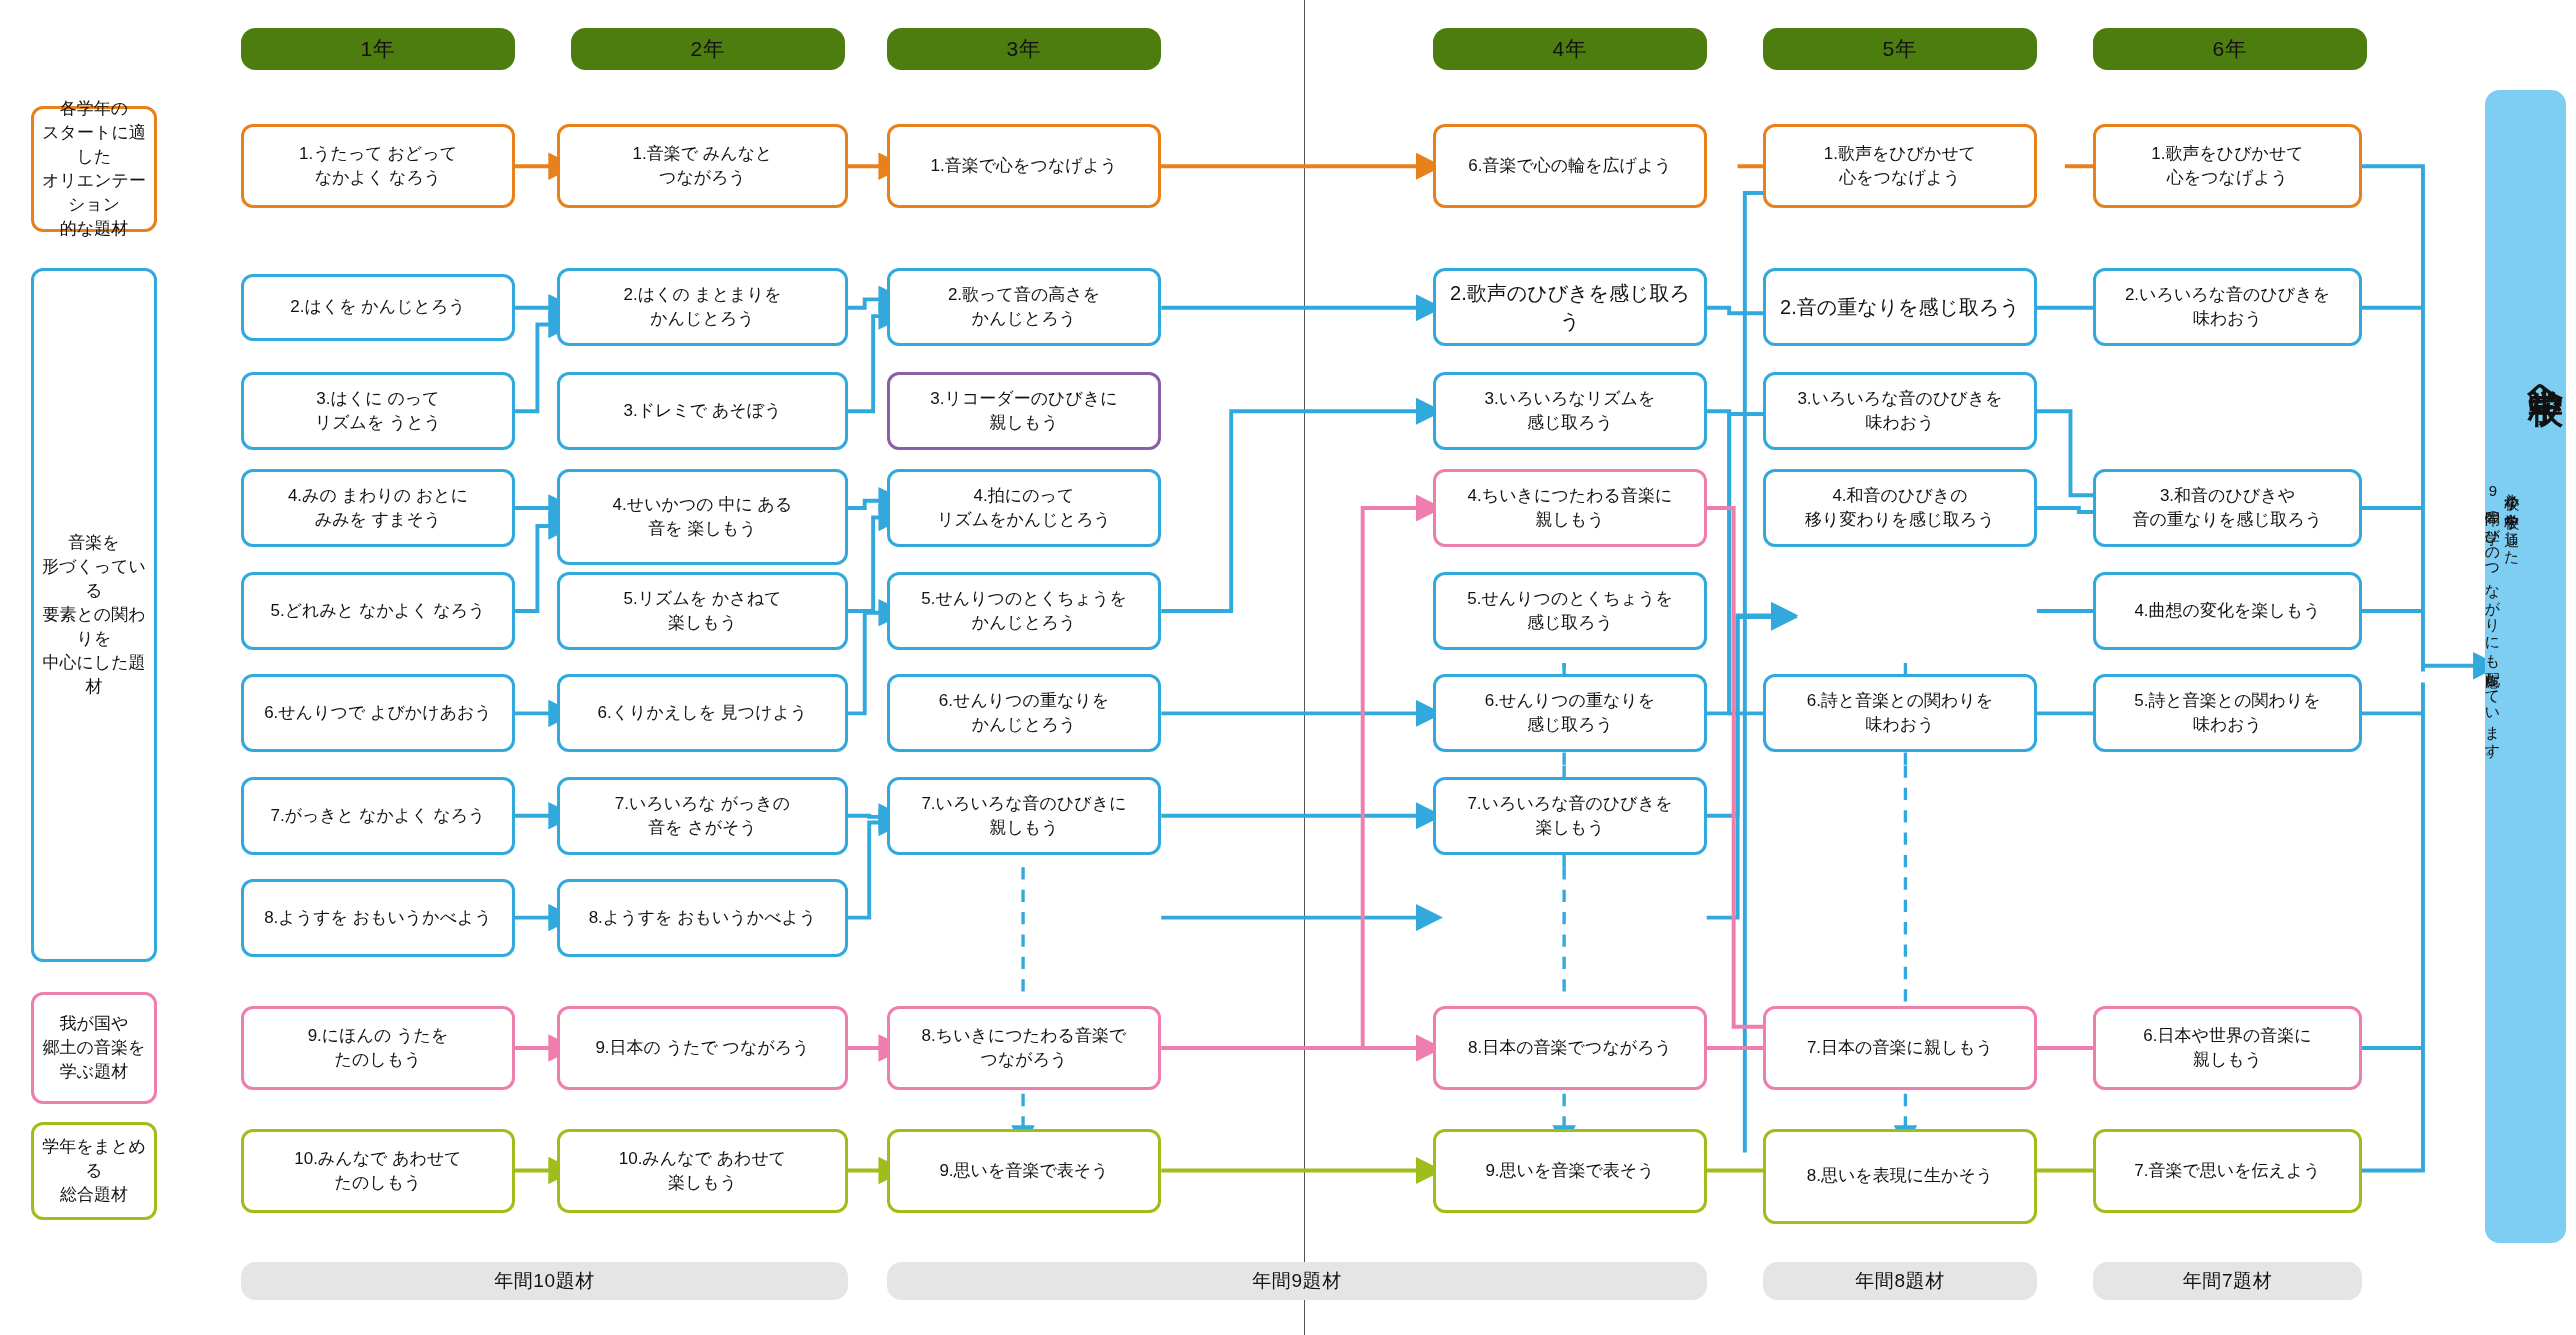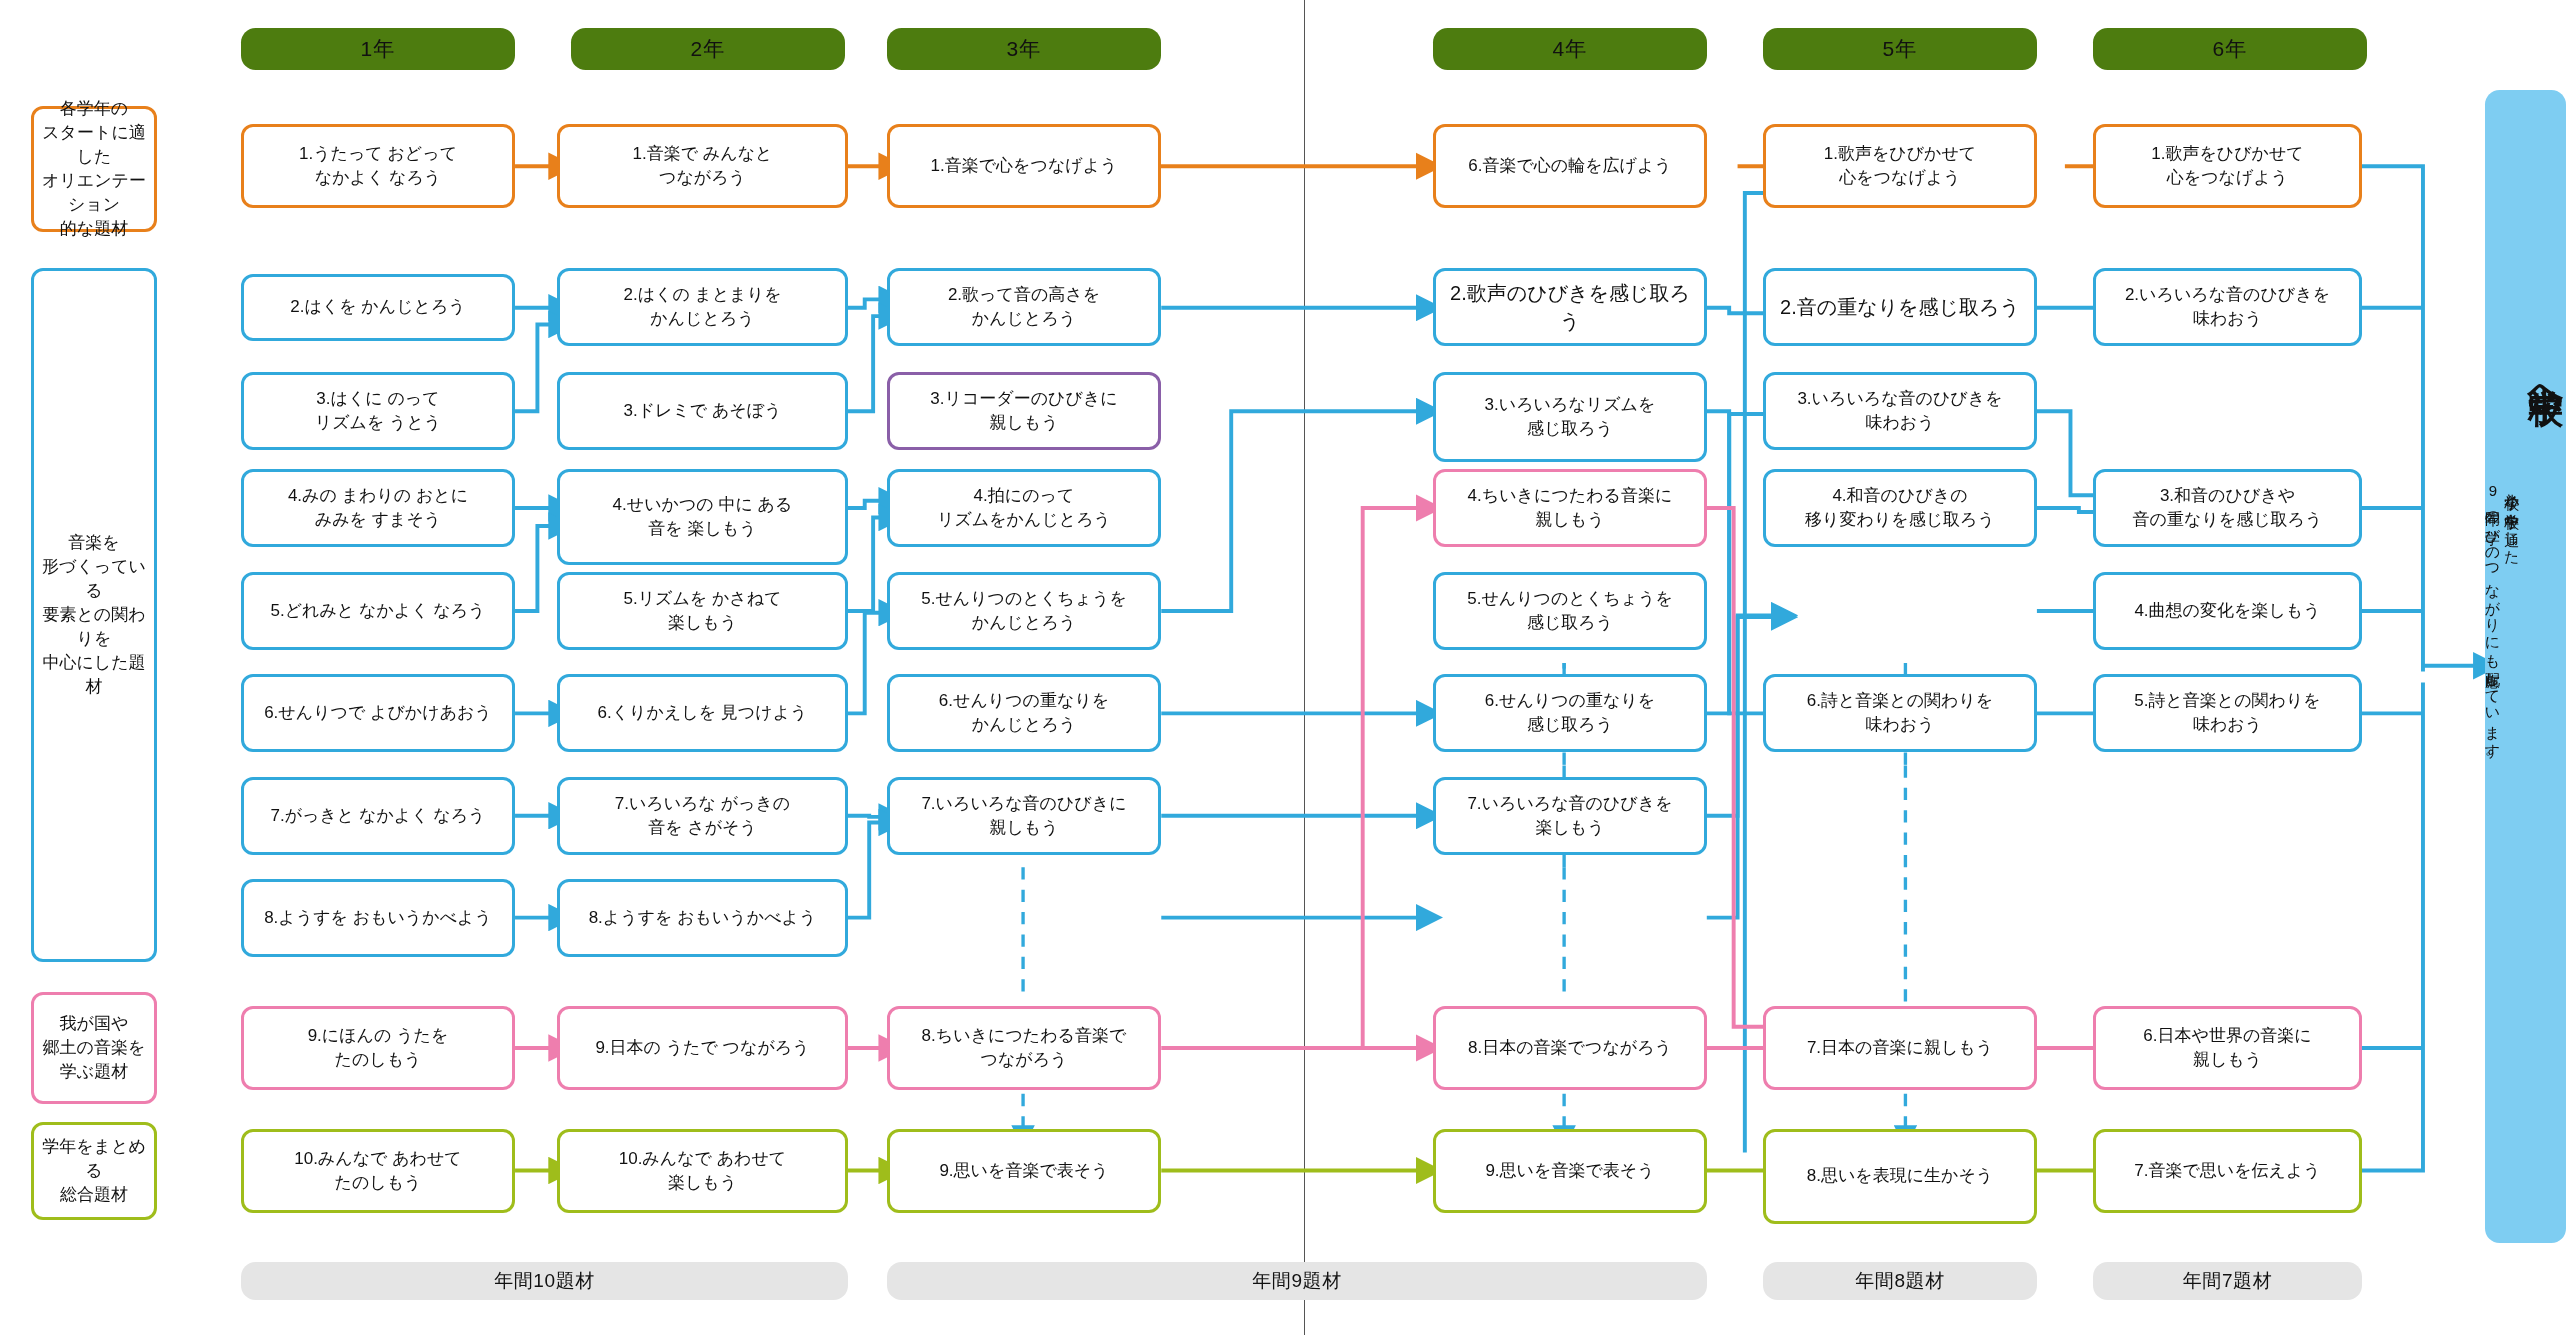--- a/index.html
+++ b/index.html
@@ -279,21 +279,21 @@
   <div class="abs box b-olive topic" style="left:887px;top:1129px;width:274px;height:84px;">
     <span class="txt">9.思いを音楽で表そう</span>
     </div>
 
   <div class="abs box b-orange topic" style="left:1433px;top:124px;width:274px;height:84px;">
     <span class="txt">6.音楽で心の輪を広げよう</span>
     </div>
   <div class="abs box b-blue topic-sm" style="left:1433px;top:268px;width:274px;height:78px;">
     <span class="txt">2.歌声のひびきを感じ取ろう</span>
     </div>
-  <div class="abs box b-blue topic" style="left:1433px;top:372px;width:274px;height:90px;">
+  <div class="abs box b-blue topic" style="left:1433px;top:372px;width:274px;height:78px;">
     <span class="txt">3.いろいろなリズムを<br>感じ取ろう</span>
     </div>
   <div class="abs box b-pink topic" style="left:1433px;top:469px;width:274px;height:78px;">
     <span class="txt">4.ちいきにつたわる音楽に<br>親しもう</span>
     </div>
   <div class="abs box b-blue topic" style="left:1433px;top:572px;width:274px;height:78px;">
     <span class="txt">5.せんりつのとくちょうを<br>感じ取ろう</span>
     </div>
   <div class="abs box b-blue topic" style="left:1433px;top:674px;width:274px;height:78px;">
     <span class="txt">6.せんりつの重なりを<br>感じ取ろう</span>

